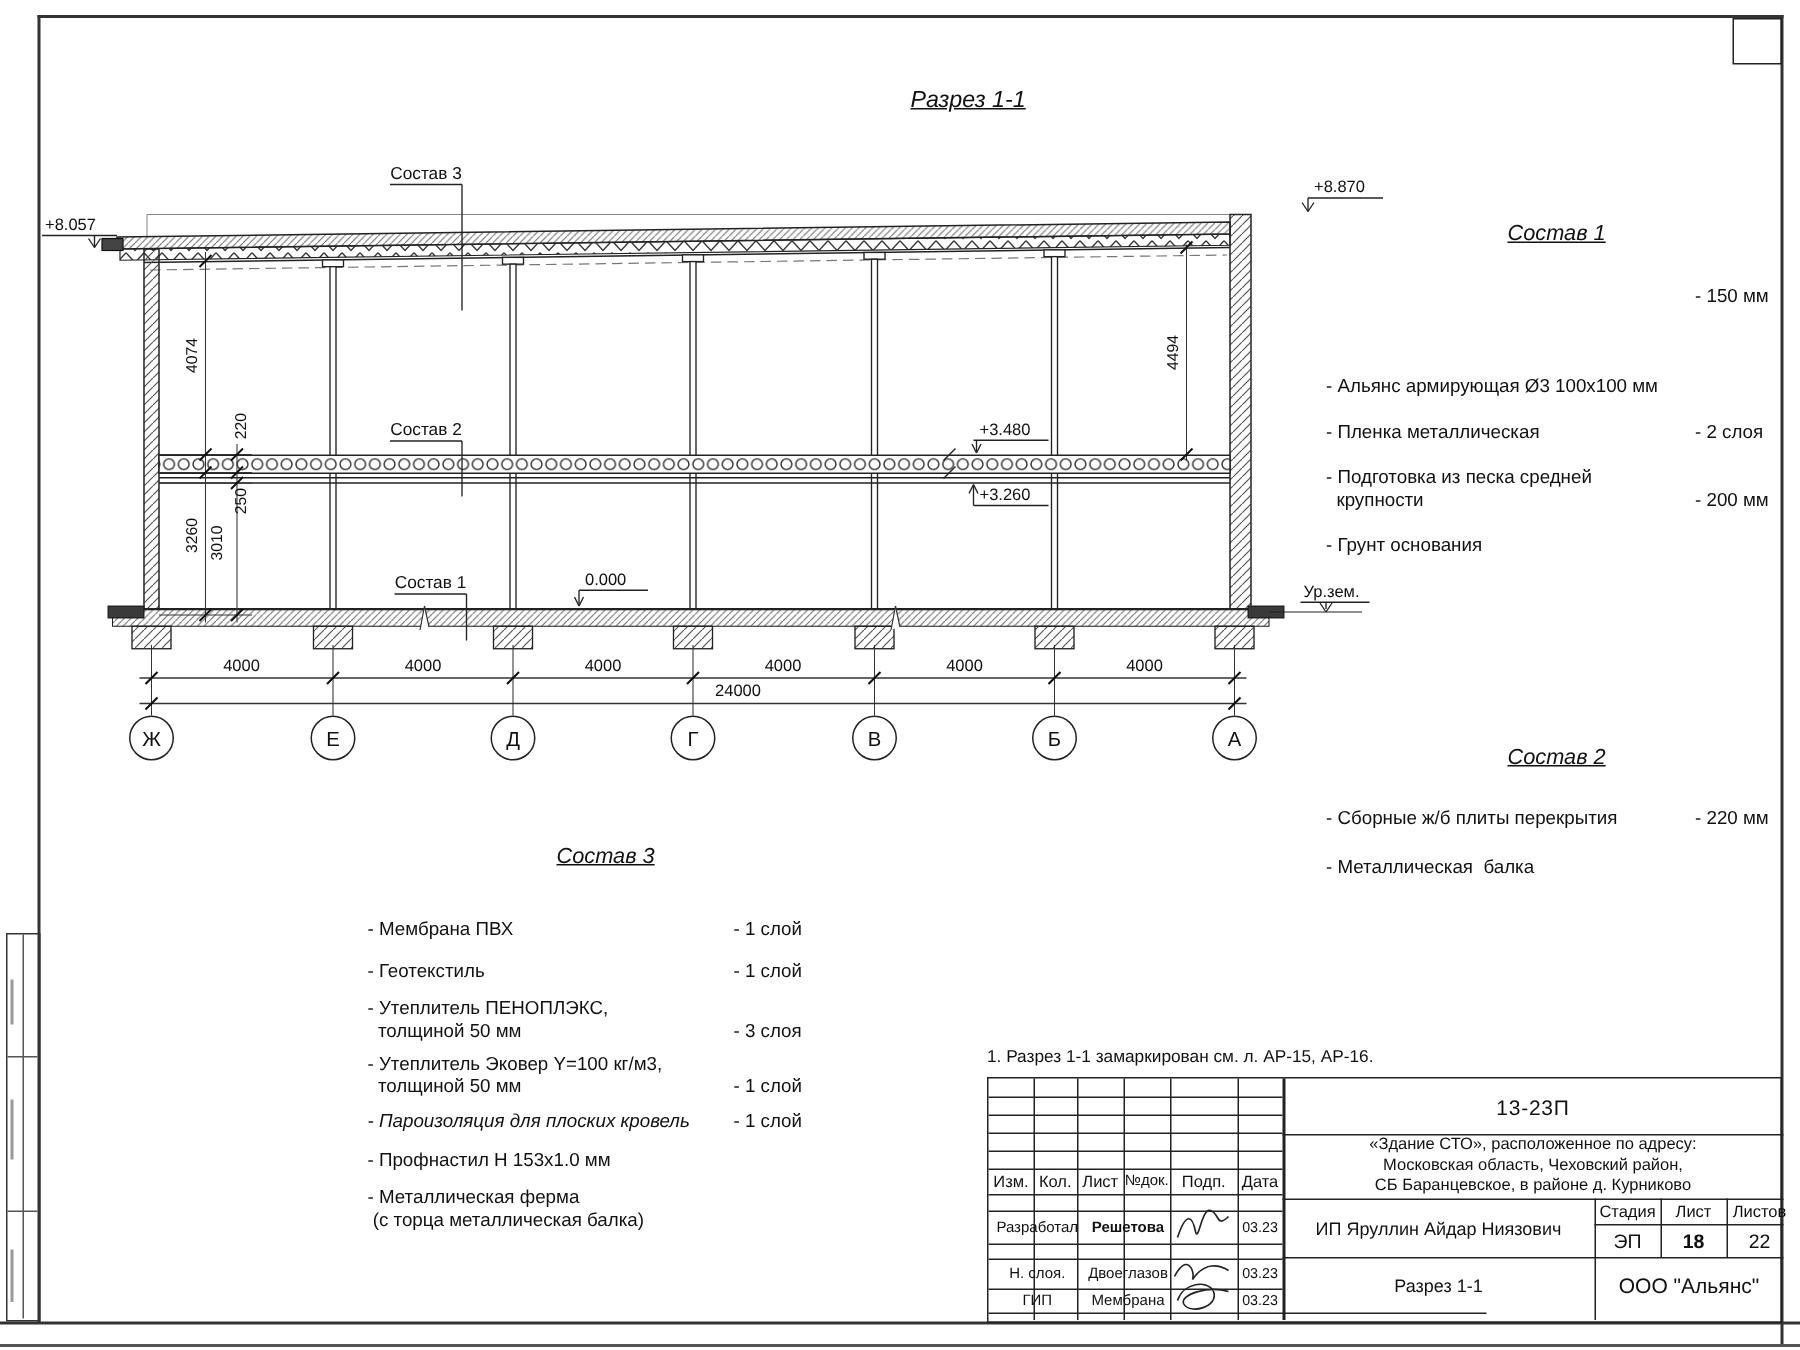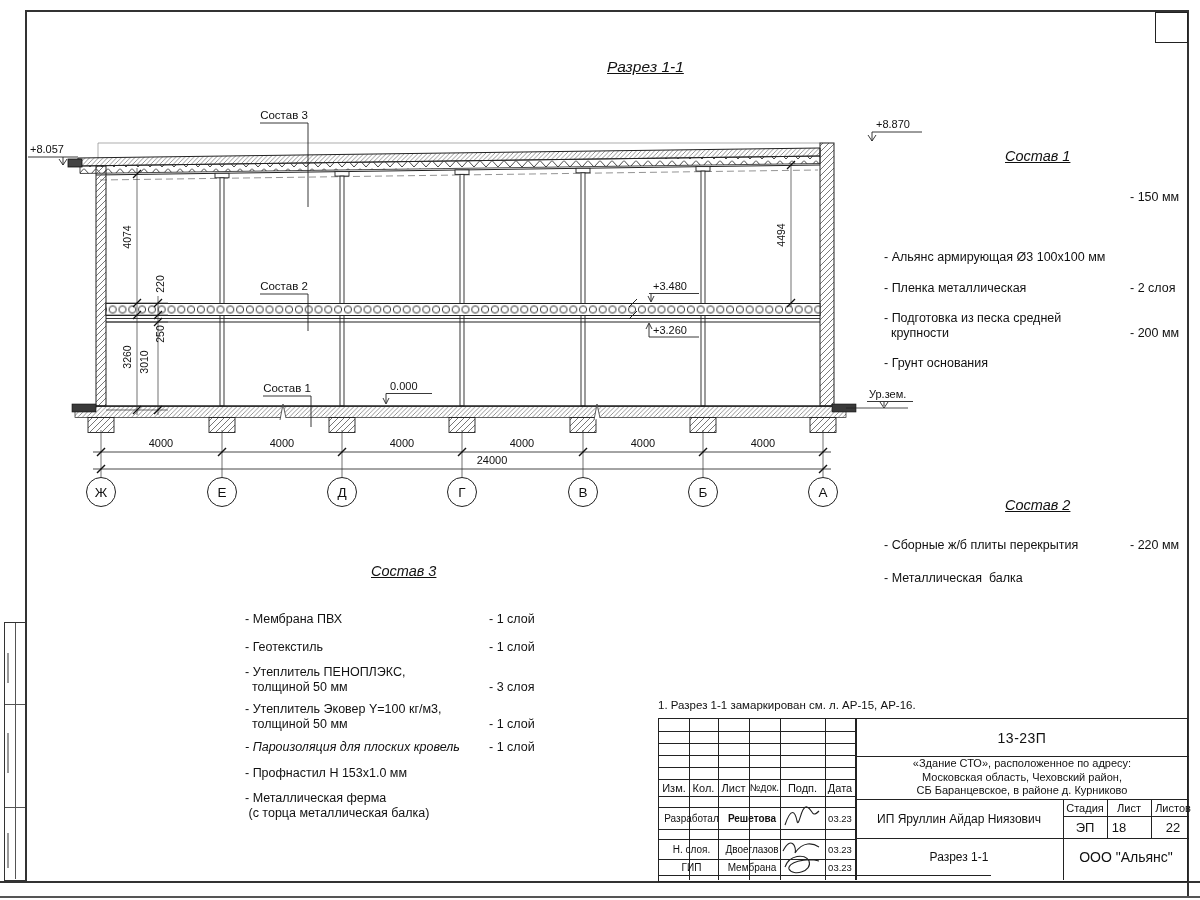--- a/index.html
+++ b/index.html
@@ -402,19 +402,19 @@
 
     <div class="cell tb-doc" style="left:196px;top:0;width:334px;height:37px;">13-23П</div>
     <div class="cell tb-project" style="left:196px;top:37px;width:334px;height:43px;">«Здание СТО», расположенное по адресу:
 Московская область, Чеховский район,
 СБ Баранцевское, в районе д. Курниково</div>
     <div class="cell tb-client" style="left:196px;top:80px;width:208px;height:39px;">ИП Яруллин Айдар Ниязович</div>
     <div class="cell tb-hdr" style="left:404px;top:80px;width:44px;height:17px;">Стадия</div>
     <div class="cell tb-hdr" style="left:448px;top:80px;width:44px;height:17px;">Лист</div>
     <div class="cell tb-hdr" style="left:492px;top:80px;width:44px;height:17px;">Листов</div>
     <div class="cell tb-stageval" style="left:404px;top:97px;width:44px;height:22px;">ЭП</div>
-    <div class="cell tb-stageval" style="left:438px;top:97px;width:44px;height:22px;">18</div>
+    <div class="cell tb-stageval" style="left:448px;top:97px;width:44px;height:22px;font-weight:bold;">18</div>
     <div class="cell tb-stageval" style="left:492px;top:97px;width:44px;height:22px;">22</div>
     <div class="cell" style="left:196px;top:119px;width:208px;height:37px;font-size:12px;">Разрез 1-1</div>
     <div class="cell tb-company" style="left:404px;top:119px;width:126px;height:37px;">ООО "Альянс"</div>
   </div>
 
 </div>
 
 </body></html>

